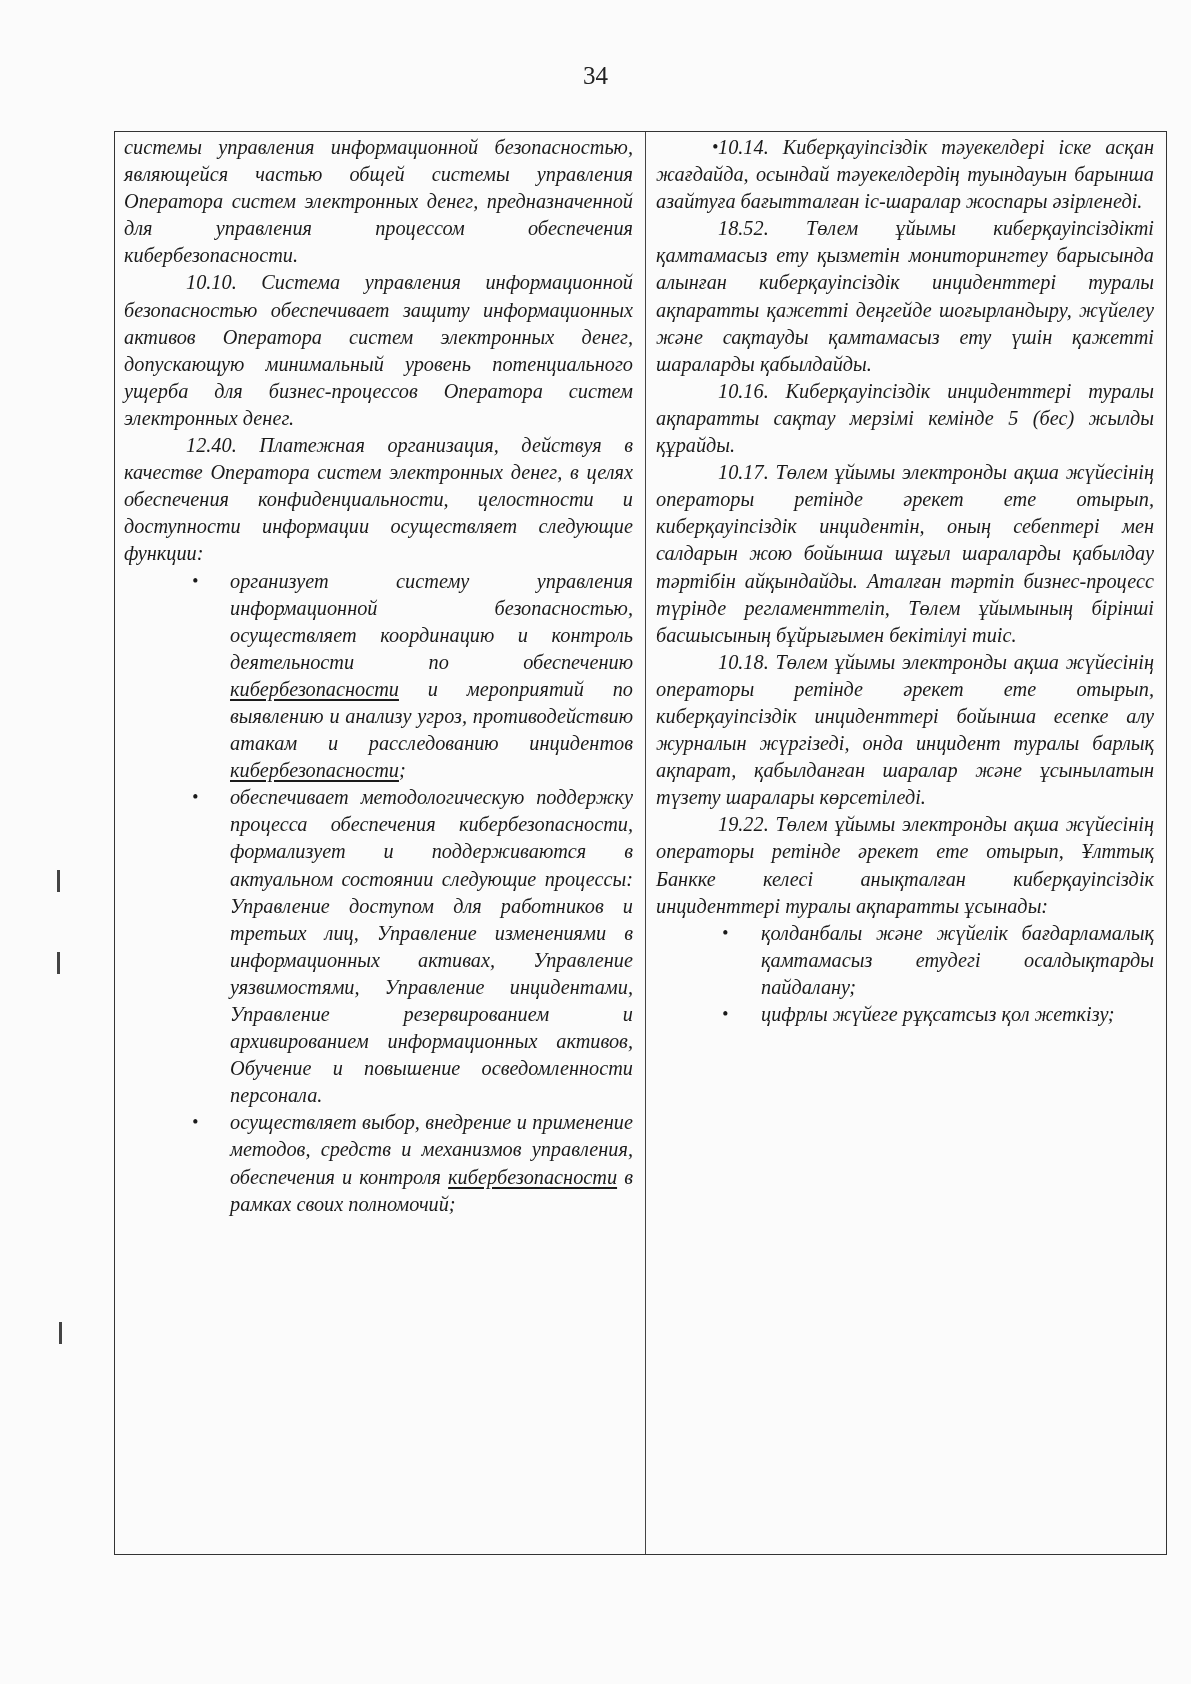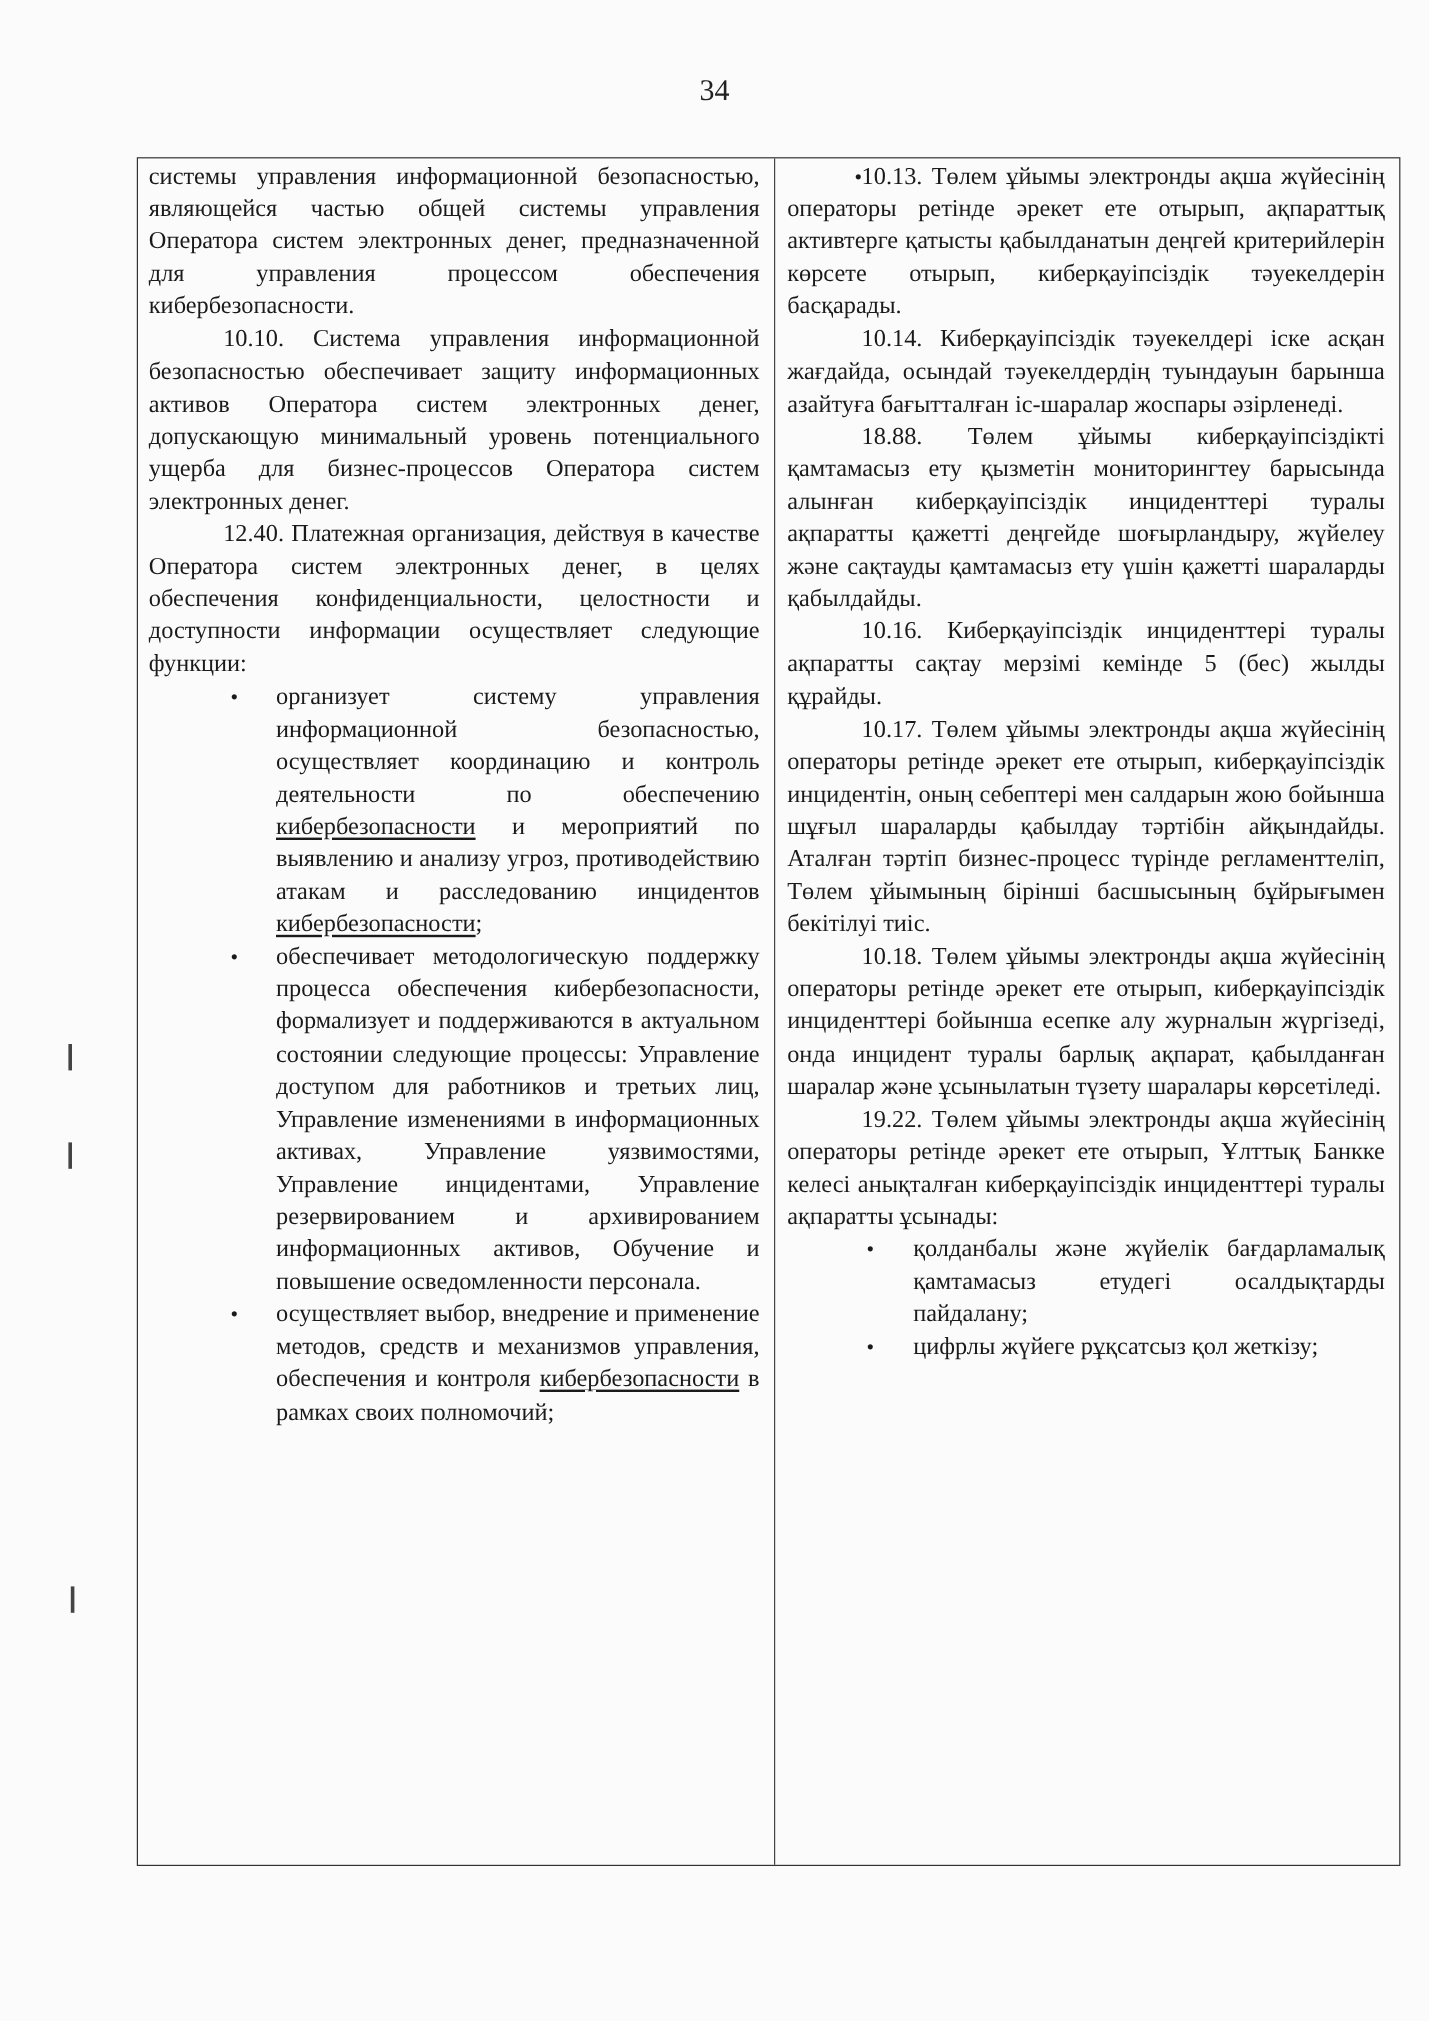--- a/index.html
+++ b/index.html
@@ -14,20 +14,21 @@
   .page-number {
     position: absolute; top: 62px; left: 0; width: 1191px;
     text-align: center; font-size: 25px; color: #222;
   }
   .doc-table {
     position: absolute; left: 114px; top: 131px;
     width: 1053px; height: 1424px;
     border: 1.5px solid #333;
     box-sizing: border-box;
     display: flex;
+    font-style: italic;
   }
   .col {
     box-sizing: border-box;
     padding: 2px 12px 0 9px;
     font-size: 20.3px;
     line-height: 27.1px;
     text-align: justify;
     overflow: hidden;
   }
   .col-left { width: 531px; border-right: 1.5px solid #444; }
@@ -78,23 +79,22 @@
       </li>
     </ul>
   </div>
 
   <div class="col col-right">
     <ul class="bullets top">
       <li>
         <span class="bullet">•</span>
       </li>
     </ul>
-    <p class="para indent-r">10.13. Төлем ұйымы электронды ақша жүйесінің операторы ретінде әрекет ете отырып, ақпараттық активтерге қатысты қабылданатын деңгей критерийлерін көрсете отырып, киберқауіпсіздік тәуекелдерін басқарады.</p>
     <p class="para indent-r">10.14. Киберқауіпсіздік тәуекелдері іске асқан жағдайда, осындай тәуекелдердің туындауын барынша азайтуға бағытталған іс-шаралар жоспары әзірленеді.</p>
-    <p class="para indent-r">18.88. Төлем ұйымы киберқауіпсіздікті қамтамасыз ету қызметін мониторингтеу барысында алынған киберқауіпсіздік инциденттері туралы ақпаратты қажетті деңгейде шоғырландыру, жүйелеу және сақтауды қамтамасыз ету үшін қажетті шараларды қабылдайды.</p>
+    <p class="para indent-r">18.52. Төлем ұйымы киберқауіпсіздікті қамтамасыз ету қызметін мониторингтеу барысында алынған киберқауіпсіздік инциденттері туралы ақпаратты қажетті деңгейде шоғырландыру, жүйелеу және сақтауды қамтамасыз ету үшін қажетті шараларды қабылдайды.</p>
     <p class="para indent-r">10.16. Киберқауіпсіздік инциденттері туралы ақпаратты сақтау мерзімі кемінде 5 (бес) жылды құрайды.</p>
     <p class="para indent-r">10.17. Төлем ұйымы электронды ақша жүйесінің операторы ретінде әрекет ете отырып, киберқауіпсіздік инцидентін, оның себептері мен салдарын жою бойынша шұғыл шараларды қабылдау тәртібін айқындайды. Аталған тәртіп бизнес-процесс түрінде регламенттеліп, Төлем ұйымының бірінші басшысының бұйрығымен бекітілуі тиіс.</p>
     <p class="para indent-r">10.18. Төлем ұйымы электронды ақша жүйесінің операторы ретінде әрекет ете отырып, киберқауіпсіздік инциденттері бойынша есепке алу журналын жүргізеді, онда инцидент туралы барлық ақпарат, қабылданған шаралар және ұсынылатын түзету шаралары көрсетіледі.</p>
     <p class="para indent-r">19.22. Төлем ұйымы электронды ақша жүйесінің операторы ретінде әрекет ете отырып, Ұлттық Банкке келесі анықталған киберқауіпсіздік инциденттері туралы ақпаратты ұсынады:</p>
     <ul class="bullets">
       <li>
         <span class="bullet">•</span>
         <span>қолданбалы және жүйелік бағдарламалық қамтамасыз етудегі осалдықтарды пайдалану;</span>
       </li>
       <li>

